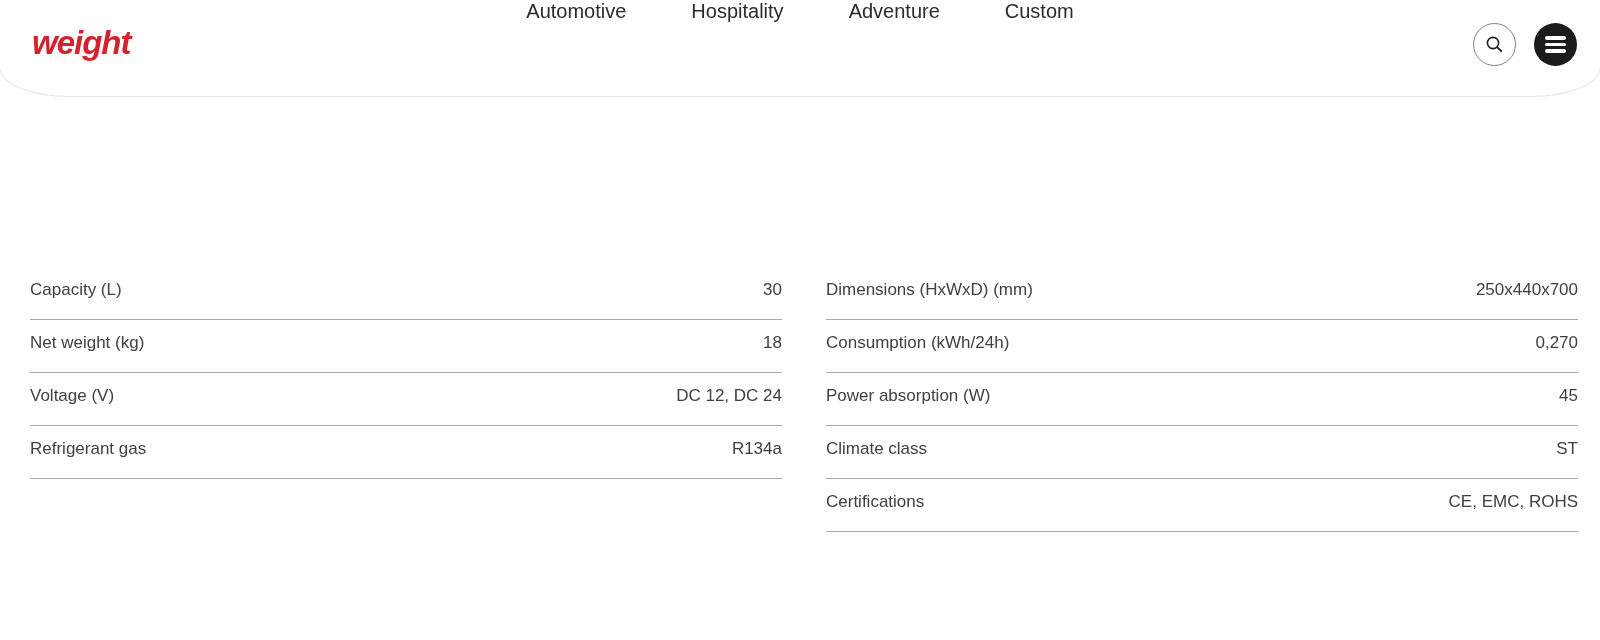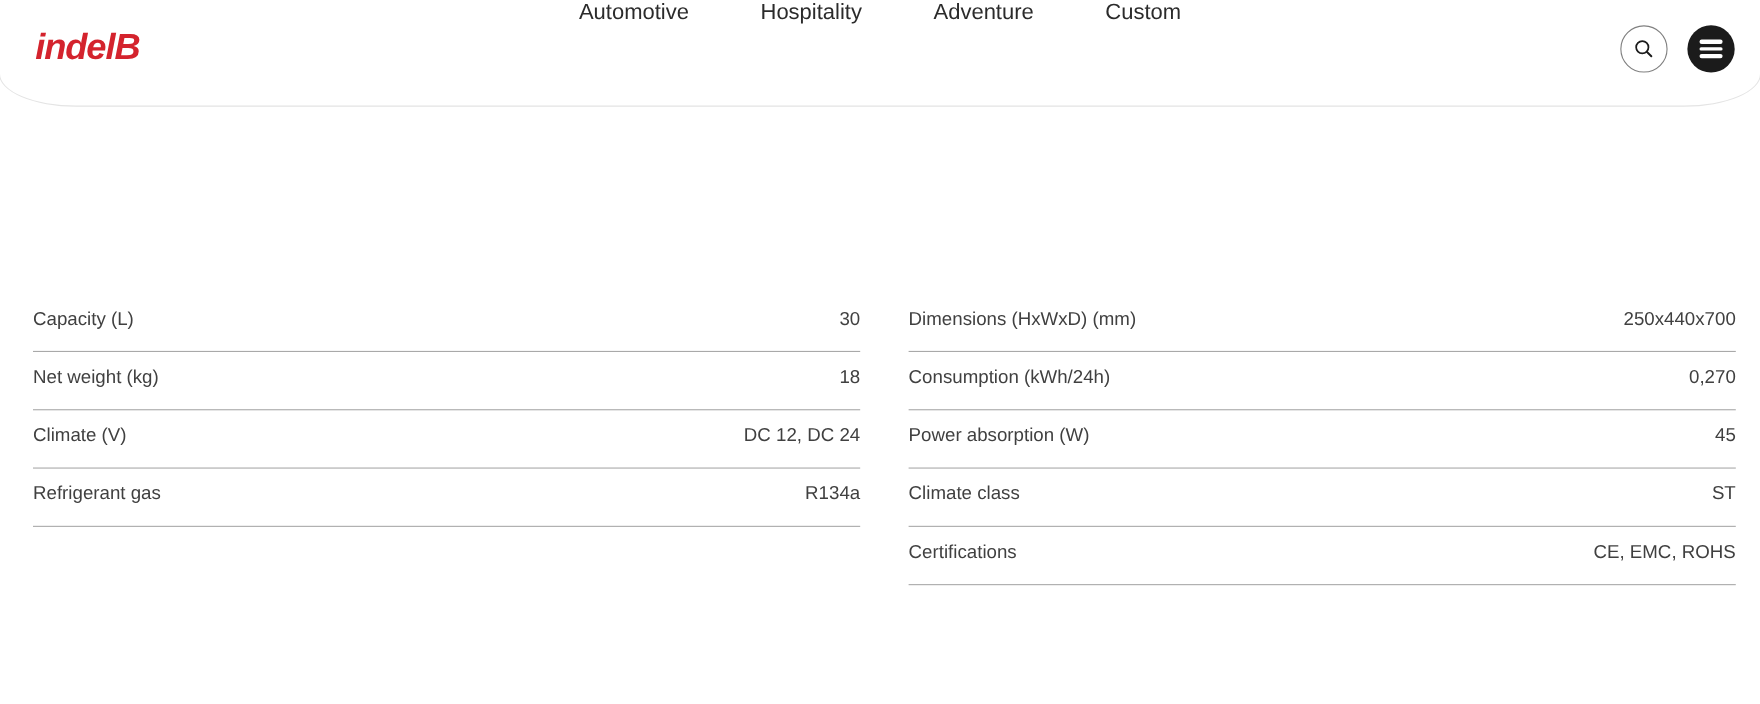--- a/index.html
+++ b/index.html
@@ -105,21 +105,21 @@
     line-height: 18px;
     color: #404040;
   }
   .spec-label { text-align: left; }
   .spec-value { }
 </style>
 </head>
 <body>
 
 <header class="header">
-  <a class="logo">indelB</a>
+  <a class="logo">weight</a>
 
   <nav class="nav">
     <a class="nav-item">Automotive</a>
     <a class="nav-item">Hospitality</a>
     <a class="nav-item">Adventure</a>
     <a class="nav-item">Custom</a>
   </nav>
 
   <div class="header-actions">
     <button class="icon-btn search-btn">
@@ -142,21 +142,21 @@
   <div class="spec-col">
       <div class="spec-row">
         <span class="spec-label">Capacity (L)</span>
         <span class="spec-value">30</span>
       </div>
       <div class="spec-row">
         <span class="spec-label">Net weight (kg)</span>
         <span class="spec-value">18</span>
       </div>
       <div class="spec-row">
-        <span class="spec-label">Climate (V)</span>
+        <span class="spec-label">Voltage (V)</span>
         <span class="spec-value">DC 12, DC 24</span>
       </div>
       <div class="spec-row">
         <span class="spec-label">Refrigerant gas</span>
         <span class="spec-value">R134a</span>
       </div>
     </div>
   <div class="spec-col">
       <div class="spec-row">
         <span class="spec-label">Dimensions (HxWxD) (mm)</span>

